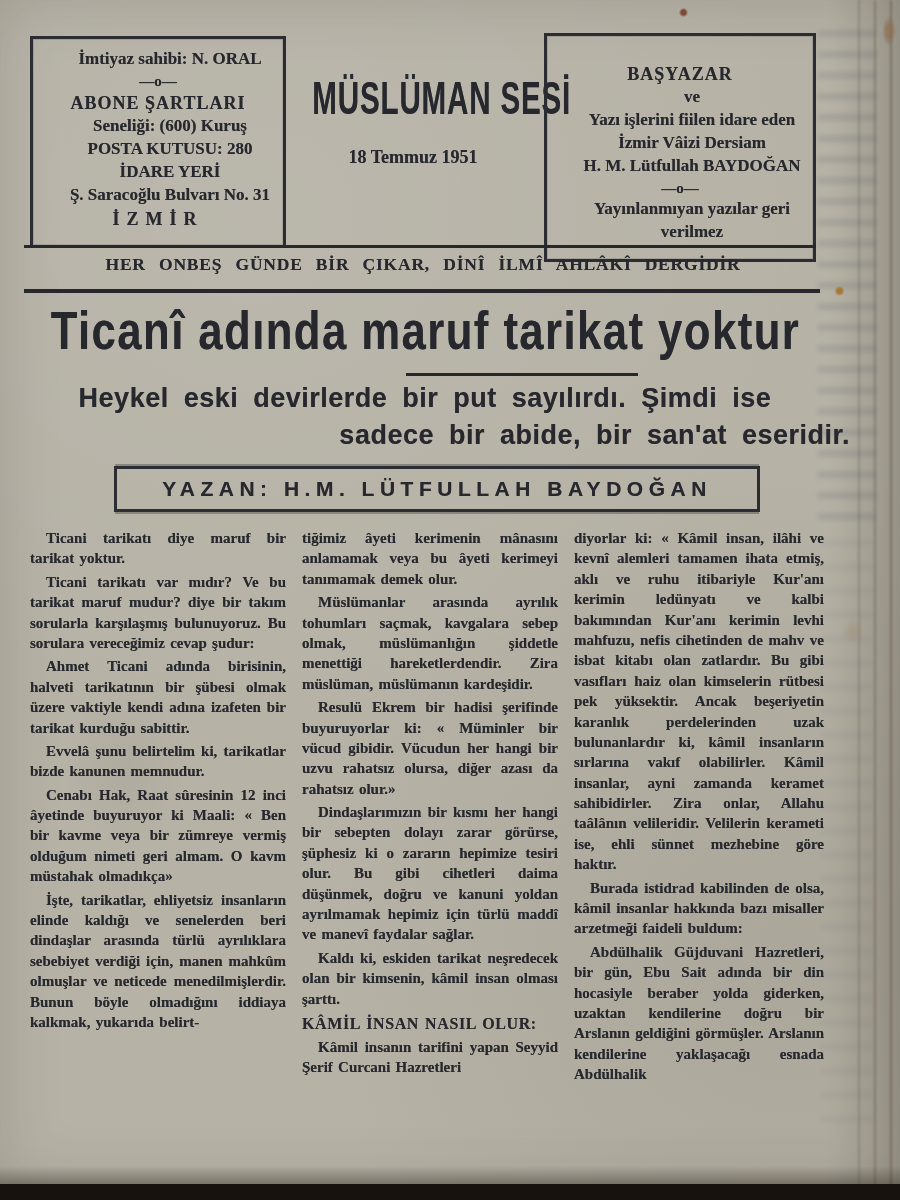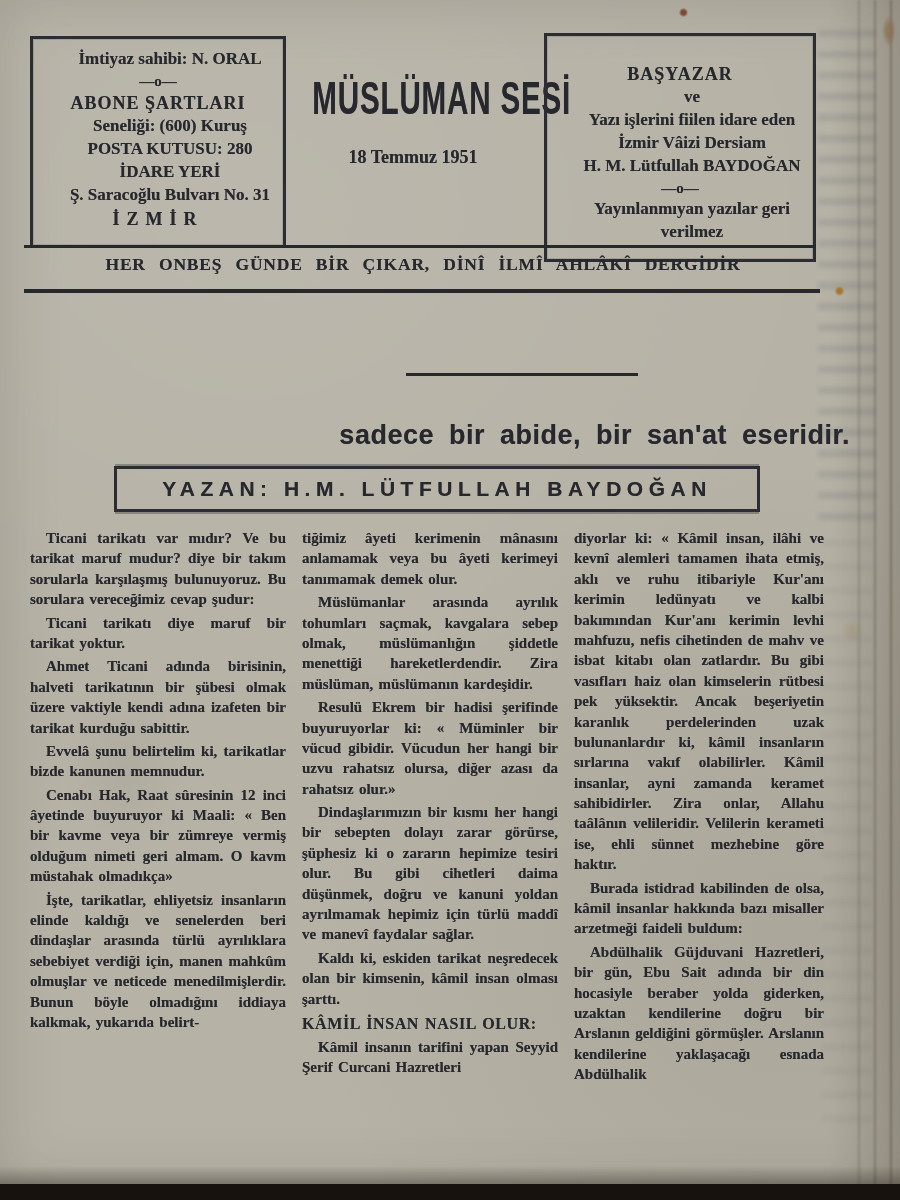--- a/index.html
+++ b/index.html
@@ -140,30 +140,32 @@
     <div class="b-line">İzmir Vâizi Dersiam</div>
     <div class="b-line">H. M. Lütfullah BAYDOĞAN</div>
     <div class="b-sep">—o—</div>
     <div class="b-line" style="padding:0 14px;">Yayınlanmıyan yazılar geri verilmez</div>
   </div>
 
   <div class="mono-rule" style="left:24px;top:245px;width:792px;height:3px;"></div>
   <div class="txt banner ink">HER ONBEŞ GÜNDE BİR ÇIKAR, DİNÎ İLMÎ AHLÂKÎ DERGİDİR</div>
   <div class="mono-rule" style="left:24px;top:289px;width:796px;height:4px;"></div>
 
+  <div class="txt headline ink"><span>Ticanî adında maruf tarikat yoktur</span></div>
   <div class="mono-rule" style="left:406px;top:373px;width:232px;height:3px;"></div>
+  <div class="txt subhead ink">Heykel eski devirlerde bir put sayılırdı. Şimdi ise</div>
   <div class="txt subhead subhead2 ink">sadece bir abide, bir san'at eseridir.</div>
 
   <div class="byline-box ink">
     <span>YAZAN: H.M. LÜTFULLAH BAYDOĞAN</span>
   </div>
 
   <div class="col col-1 ink">
+    <p>Ticani tarikatı diye maruf bir tarikat yoktur.</p>
     <p>Ticani tarikatı var mıdır? Ve bu tarikat maruf mudur? diye bir takım sorularla karşılaşmış bulunuyoruz. Bu sorulara vereceğimiz cevap şudur:</p>
-    <p>Ticani tarikatı diye maruf bir tarikat yoktur.</p>
     <p>Ahmet Ticani adında birisinin, halveti tarikatının bir şübesi olmak üzere vaktiyle kendi adına izafeten bir tarikat kurduğu sabittir.</p>
     <p>Evvelâ şunu belirtelim ki, tarikatlar bizde kanunen memnudur.</p>
     <p>Cenabı Hak, Raat sûresinin 12 inci âyetinde buyuruyor ki Maali: « Ben bir kavme veya bir zümreye vermiş olduğum nimeti geri almam. O kavm müstahak olmadıkça»</p>
     <p>İşte, tarikatlar, ehliyetsiz insanların elinde kaldığı ve senelerden beri dindaşlar arasında türlü ayrılıklara sebebiyet verdiği için, manen mahkûm olmuşlar ve neticede menedilmişlerdir. Bunun böyle olmadığını iddiaya kalkmak, yukarıda belirt-</p>
   </div>
 
   <div class="col col-2 ink">
     <p class="cont">tiğimiz âyeti kerimenin mânasını anlamamak veya bu âyeti kerimeyi tanımamak demek olur.</p>
     <p>Müslümanlar arasında ayrılık tohumları saçmak, kavgalara sebep olmak, müslümanlığın şiddetle menettiği hareketlerdendir. Zira müslüman, müslümanın kardeşidir.</p>
     <p>Resulü Ekrem bir hadisi şerifinde buyuruyorlar ki: « Müminler bir vücud gibidir. Vücudun her hangi bir uzvu rahatsız olursa, diğer azası da rahatsız olur.»</p>

